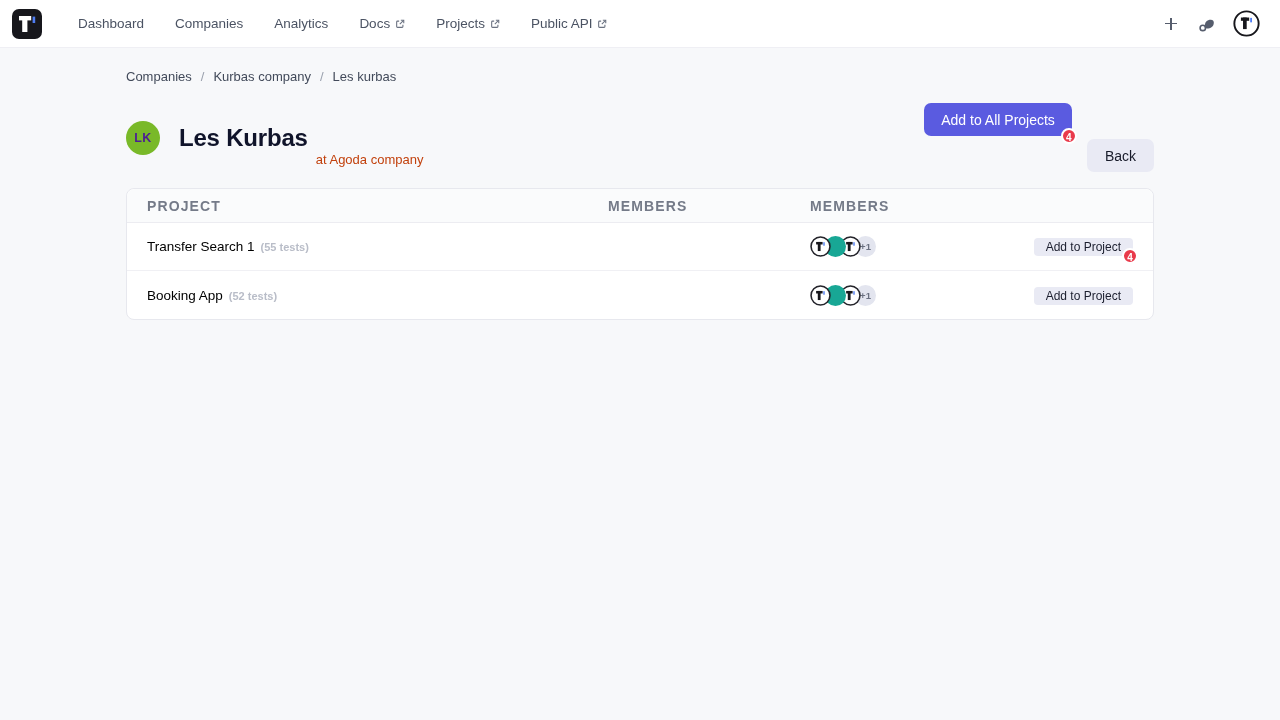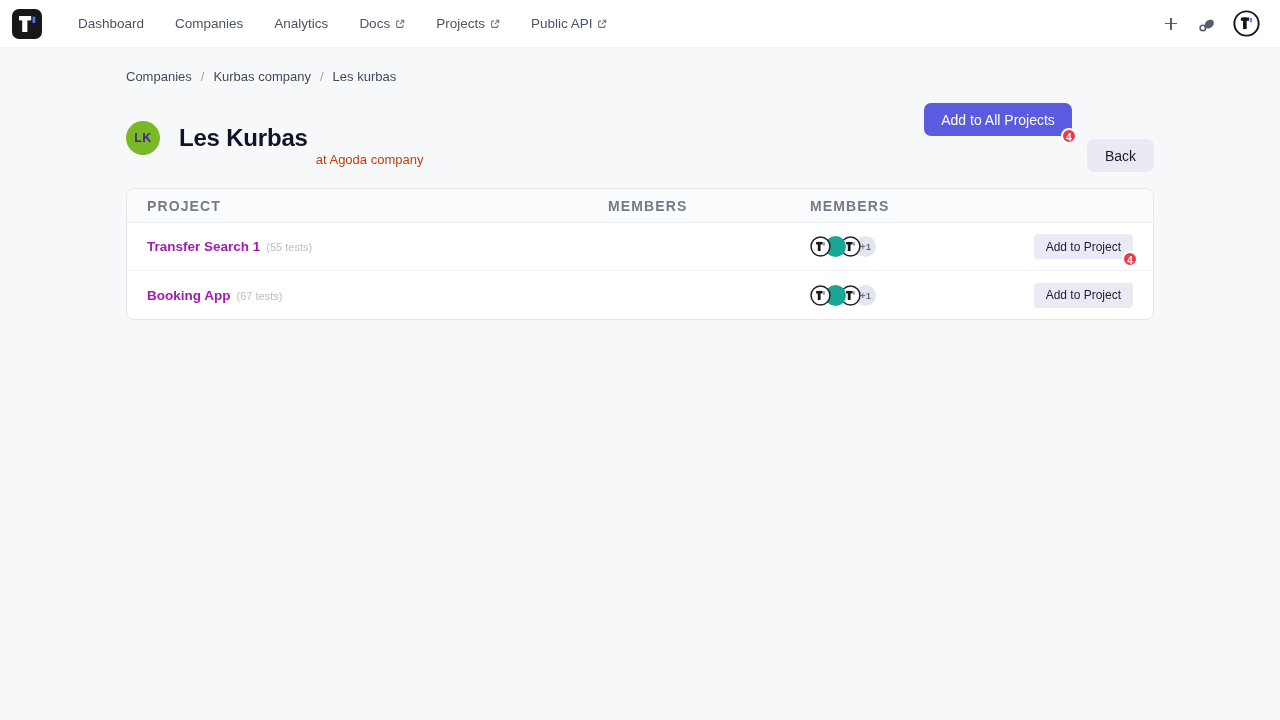--- a/index.html
+++ b/index.html
@@ -82,36 +82,36 @@
     border-radius:8px 8px 0 0;
     font-size:14px; font-weight:700; letter-spacing:.08em; color:#747a88;
   }
   .trow {
     display:grid; grid-template-columns:461px 202px 1fr 120px;
     align-items:center; height:48px; padding:0 20px;
     border-bottom:1px solid #f0f0f4;
   }
   .trow:last-child { border-bottom:none; }
   .proj-cell { display:flex; align-items:baseline; }
-  .proj-name { font-size:13.5px; color:#a21caf; font-weight:700; cursor:pointer; }
-  .proj-tests { font-size:11px; color:#b9bdc8; margin-left:6px; }
+  .proj-name { font-size:13.5px; color:#000000; font-weight:400; cursor:pointer; }
+  .proj-tests { font-size:11px; color:#b9bdc8; margin-left:6px;font-weight:bold; }
 
   .avatars { display:flex; align-items:center; }
   .avatar { width:21px; height:21px; border-radius:50%; position:relative; flex:0 0 auto; }
   .avatar + .avatar { margin-left:-6px; }
   .avatar-teal { background:var(--teal,#18a795); }
   .avatar-more {
     background:#e3e5ef; color:#6a7080; font-size:9.5px; font-weight:700;
     display:flex; align-items:center; justify-content:center;
   }
   .avatar svg { display:block; width:100%; height:100%; }
 
   .action-cell { justify-self:end; position:relative; }
   .btn-row {
-    height:25px; padding:0 12px; font-size:12px; border-radius:4px;
+    height:18px; padding:0 12px; font-size:12px; border-radius:4px;
     background:#e9eaf4; color:#1b1e2e; border:none; font-family:inherit; cursor:pointer;
   }
 </style>
 </head>
 <body>
 
 <div class="topnav">
   <div class="brand">
     <svg viewBox="0 0 30 30" width="30" height="30">
       <rect x="0" y="0" width="30" height="30" rx="7" fill="#17171c"></rect>
@@ -242,21 +242,21 @@
       </div>
       <div class="action-cell">
         <button class="btn-row">Add to Project</button>
         <span class="count-badge">4</span>
       </div>
     </div>
 
     <div class="trow">
       <div class="proj-cell">
         <span class="proj-name">Booking App</span>
-        <span class="proj-tests">(67 tests)</span>
+        <span class="proj-tests">(52 tests)</span>
       </div>
       <div></div>
       <div class="avatars">
         <div class="avatar" style="z-index:4">
           <svg viewBox="0 0 24 24">
             <circle cx="12" cy="12" r="10.8" fill="#ffffff" stroke="#23232a" stroke-width="1.8"></circle>
             <rect x="7" y="6.8" width="7.4" height="2.9" fill="#17171c"></rect>
             <rect x="8.9" y="6.8" width="3.2" height="10.4" fill="#17171c"></rect>
             <rect x="15.2" y="7.1" width="1.6" height="4" fill="#4f7df3"></rect>
           </svg>

